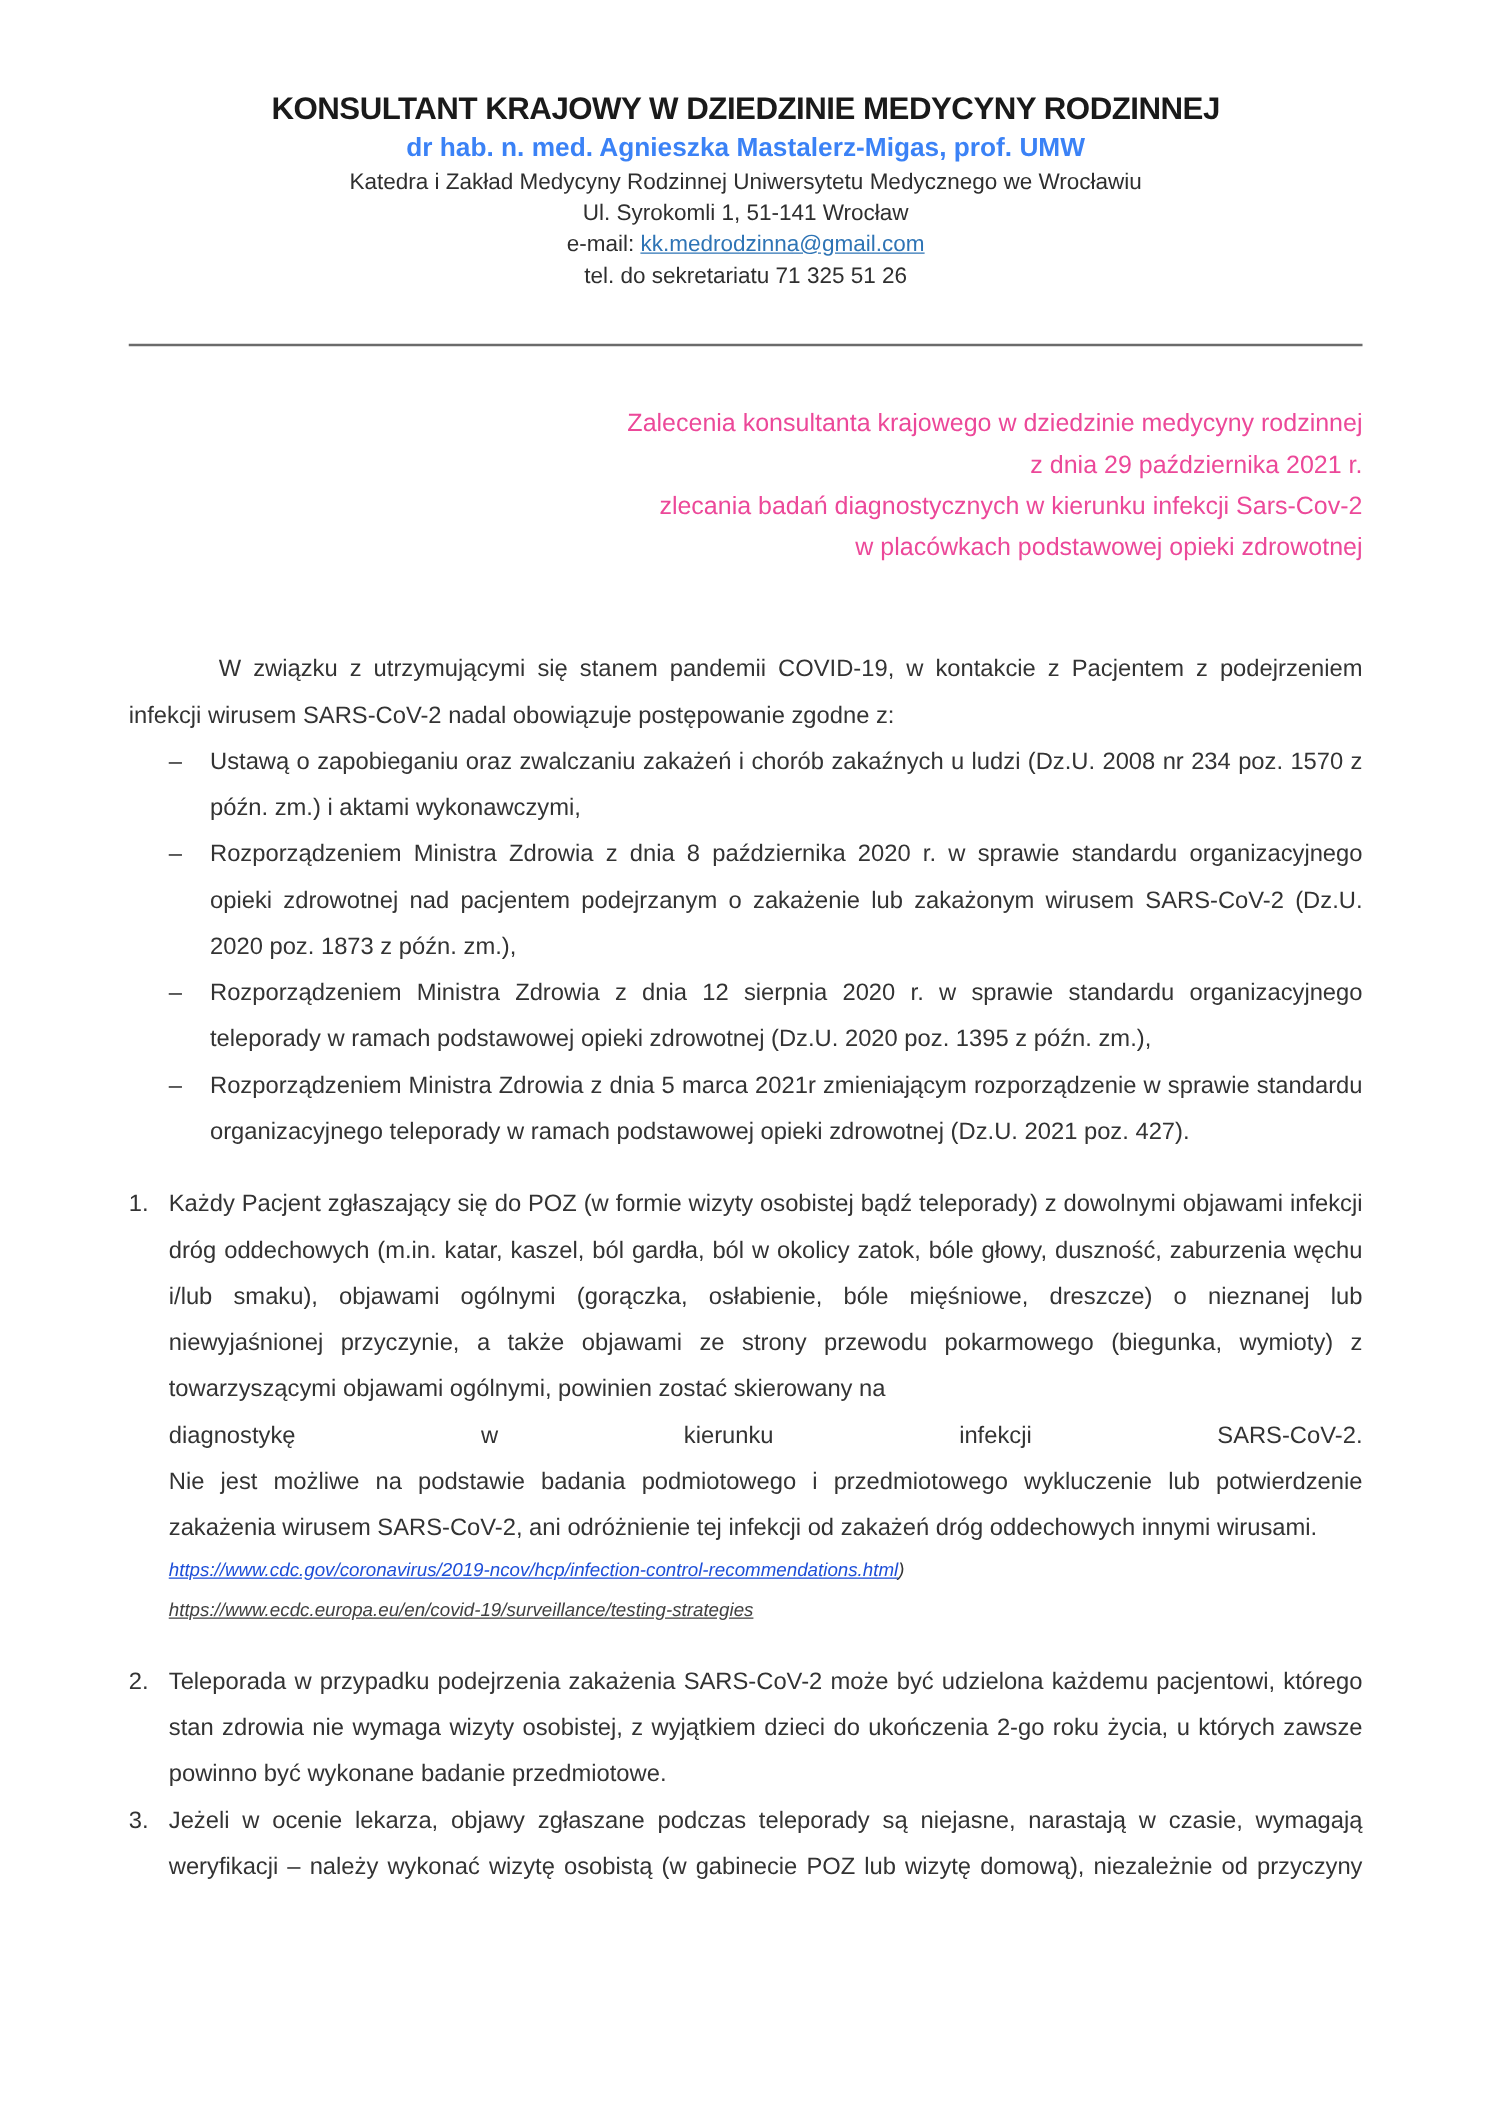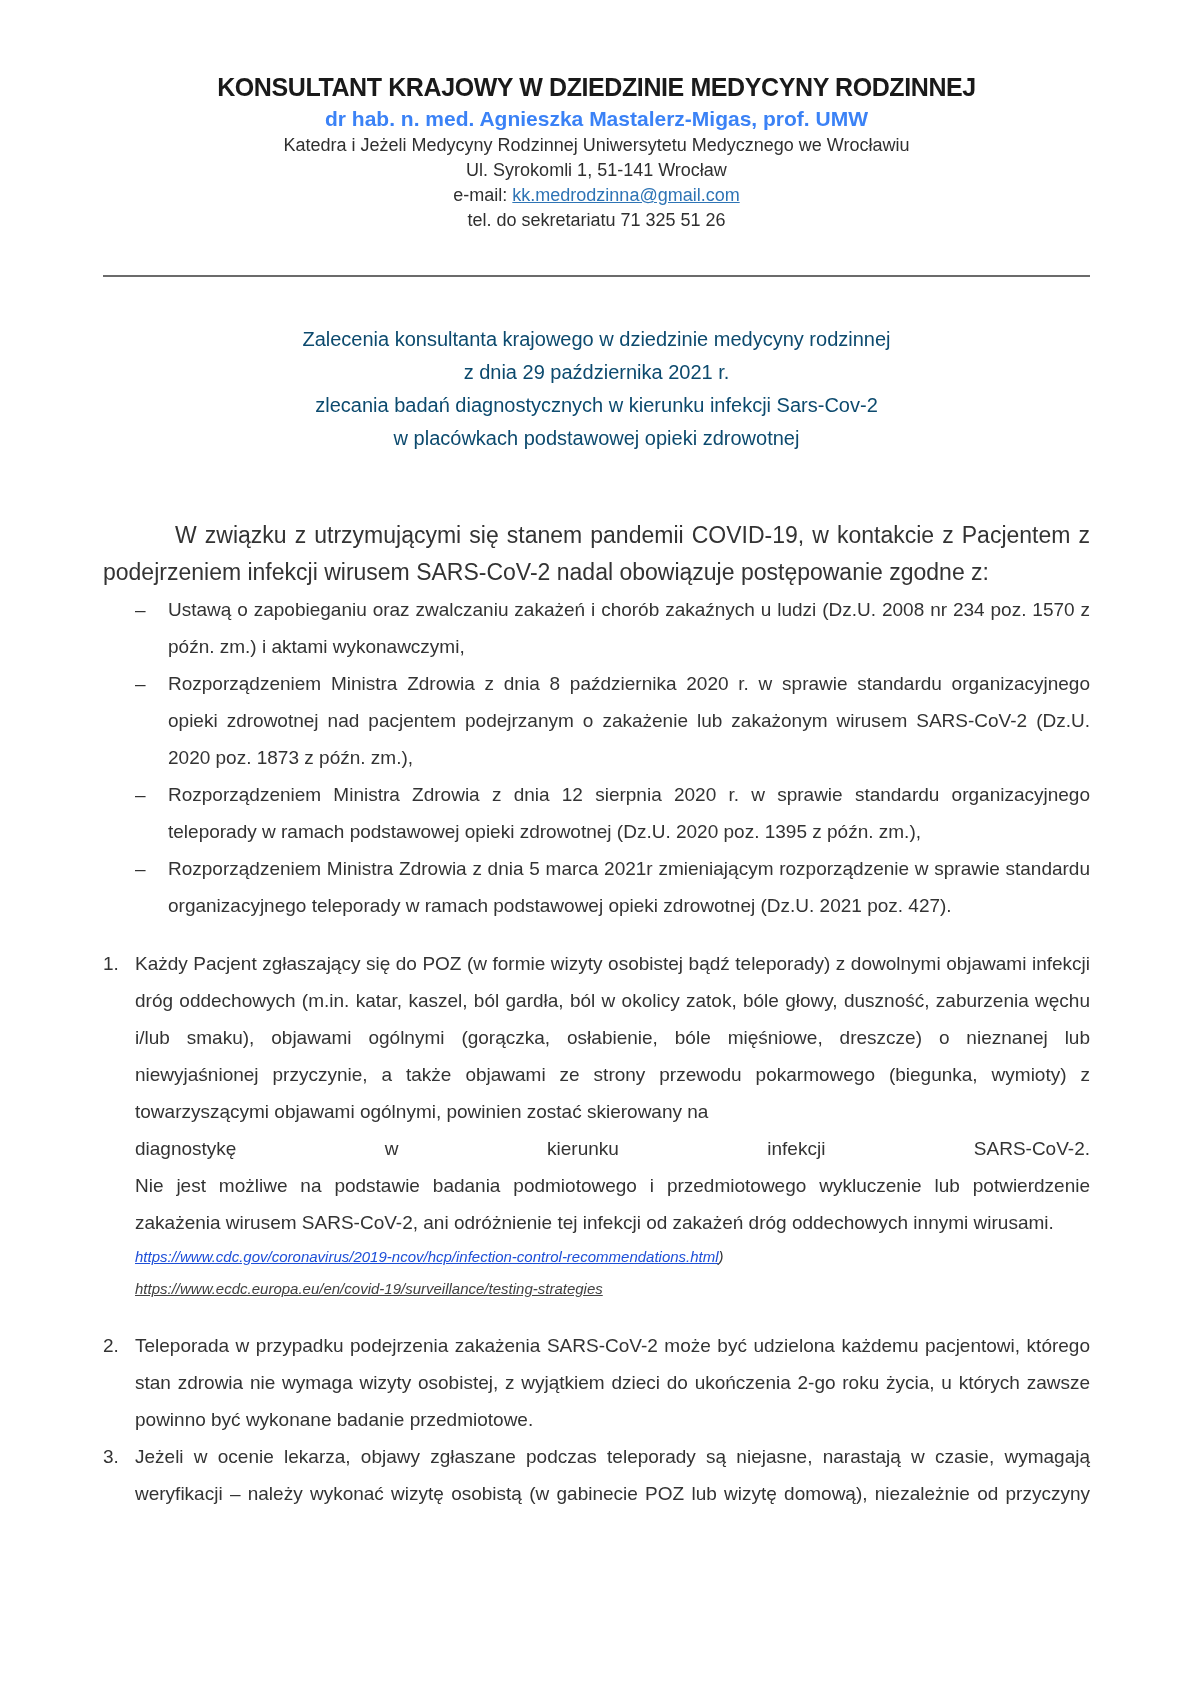--- a/index.html
+++ b/index.html
@@ -36,30 +36,30 @@
 
   .divider {
     border: none;
     border-top: 2px solid #6b6b6b;
     margin: 42px 0 0 0;
   }
 
   
   .doc-title {
     margin-top: 46px;
-    text-align: center;
+    text-align: right;
     font-size: 20px;
     line-height: 33px;
-    color: #0c4a6e;
+    color: #ec4899;
   }
 
   
   .intro {
     margin: 62px 0 0 0;
-    font-size: 23px;
+    font-size: 19px;
     line-height: 37px;
     text-align: justify;
     text-indent: 72px;
   }
 
   
   .dash-list { margin-top: 0; }
   .dash-item {
     position: relative;
     padding-left: 65px;
@@ -101,21 +101,21 @@
   .link-suffix { color: #333333; font-style: italic; }
 </style>
 </head>
 <body>
 
 <div class="page">
 
   <header class="letterhead">
     <div class="lh-org">KONSULTANT KRAJOWY W DZIEDZINIE MEDYCYNY RODZINNEJ</div>
     <div class="lh-name">dr hab. n. med. Agnieszka Mastalerz-Migas, prof. UMW</div>
-    <div class="lh-line">Katedra i Jeżeli Medycyny Rodzinnej Uniwersytetu Medycznego we Wrocławiu</div>
+    <div class="lh-line">Katedra i Zakład Medycyny Rodzinnej Uniwersytetu Medycznego we Wrocławiu</div>
     <div class="lh-line">Ul. Syrokomli 1, 51-141 Wrocław</div>
     <div class="lh-line">
       <span>e-mail: </span><a class="email-link">kk.medrodzinna@gmail.com</a>
     </div>
     <div class="lh-line">tel. do sekretariatu 71 325 51 26</div>
   </header>
 
   <hr class="divider">
 
   <section class="doc-title" id="title-block">

